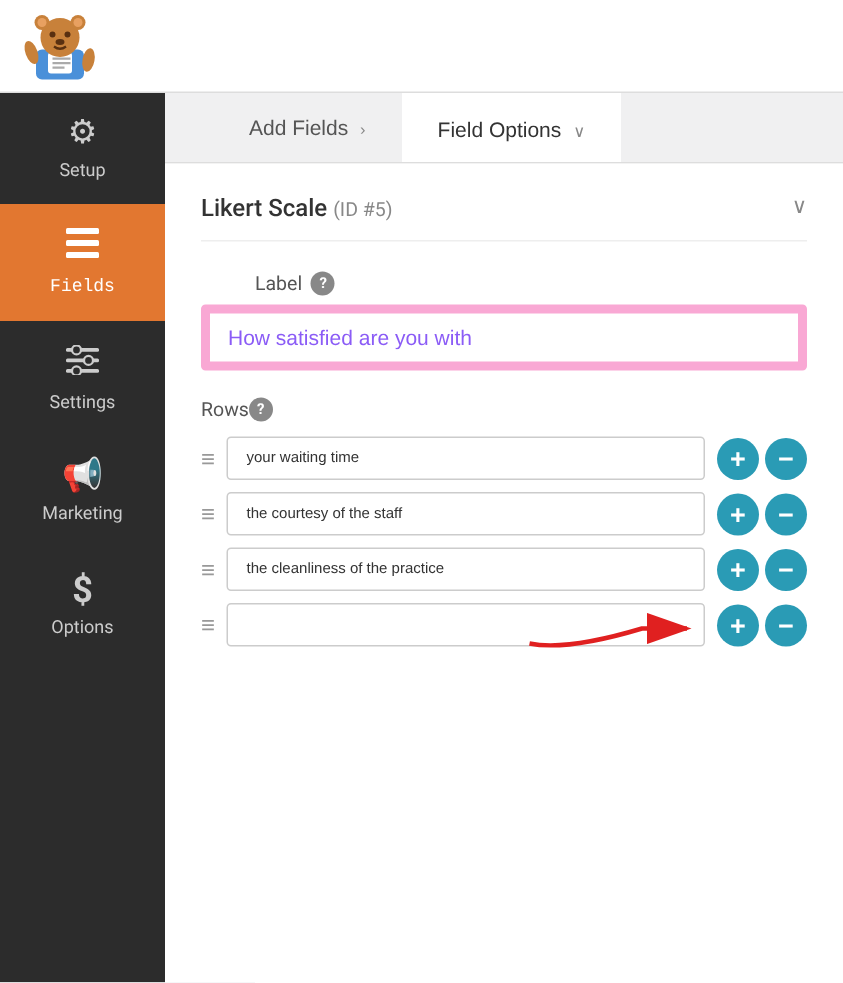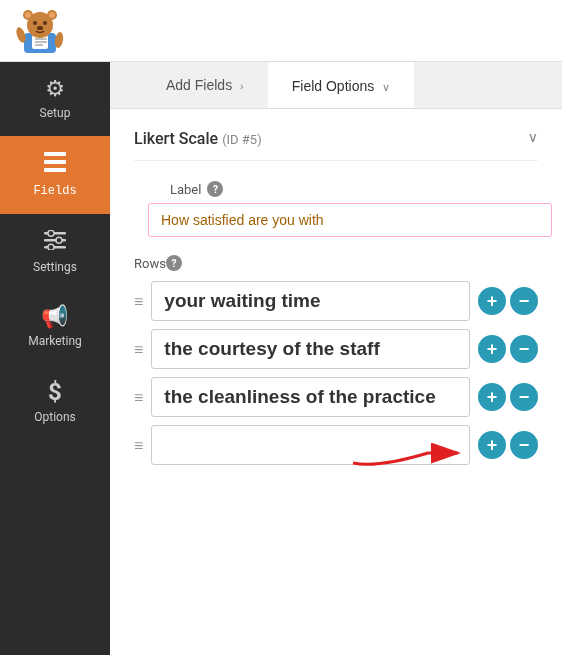--- a/index.html
+++ b/index.html
@@ -167,27 +167,26 @@
       border-radius: 50%;
       align-items: center;
       justify-content: center;
       font-size: 10px;
       font-weight: bold;
       cursor: pointer;
     }
     .form-input {
       width: 100%;
       padding: 8px 12px;
-      border: 1px solid #f9a8d4;
+      border: 6px solid #f9a8d4;
       border-radius: 3px;
       font-size: 14px;
-      color: #a16207;
+      color: #8b5cf6;
       background: #fff;
       outline: none;
-      margin-left: 14px;
     }
 
     
     .rows-section {
       margin-top: 10px;
     }
     .rows-label {
       font-size: 13px;
       color: #555;
       margin-bottom: 10px;
@@ -207,25 +206,24 @@
       color: #999;
       font-size: 16px;
       cursor: grab;
       flex-shrink: 0;
     }
     .row-input {
       flex: 1;
       padding: 8px 12px;
       border: 1px solid #ccc;
       border-radius: 3px;
-      font-size: 19px;
+      font-size: 10px;
       color: #333;
       background: #fff;
       outline: none;
-      font-weight: bold;
     }
     .row-buttons {
       display: flex;
       gap: 4px;
       flex-shrink: 0;
     }
     .btn-add, .btn-remove {
       width: 28px;
       height: 28px;
       border-radius: 50%;

